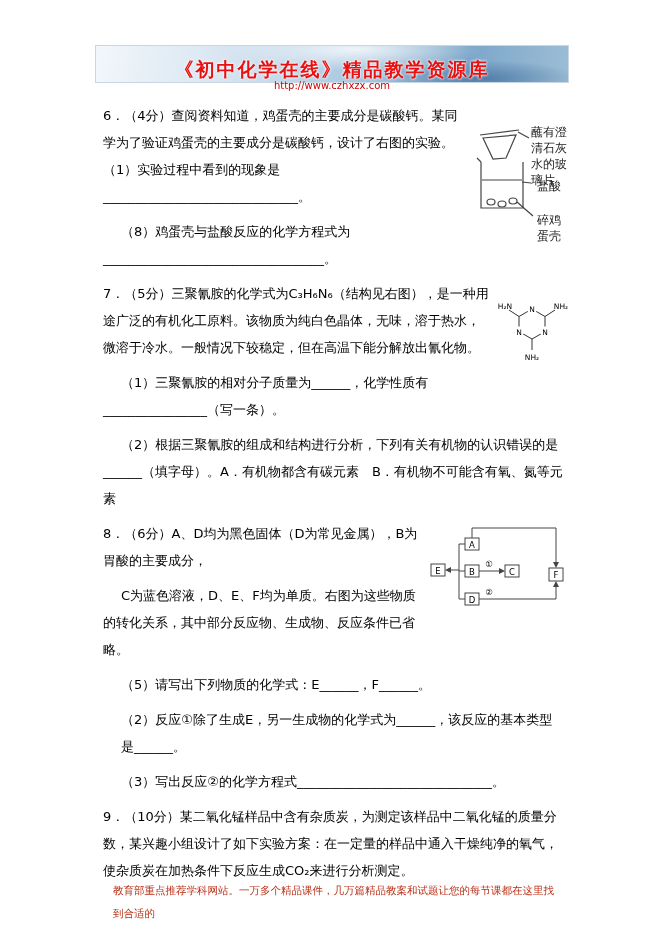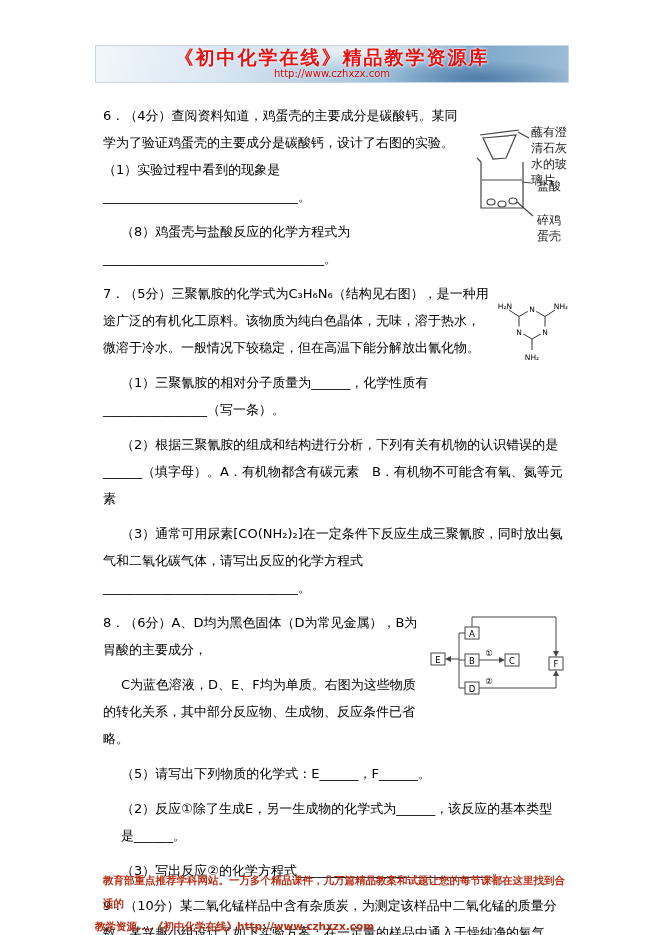--- a/index.html
+++ b/index.html
@@ -7,21 +7,21 @@
   .page{position:relative;width:661px;height:935px;background:#fff;overflow:hidden;}
 
   
   .banner{position:absolute;left:95px;top:45px;width:474px;height:38px;text-align:center;
     background:
       radial-gradient(ellipse 140px 26px at 82% 90%, rgba(42,90,140,.55), rgba(42,90,140,0) 70%),
       radial-gradient(ellipse 180px 30px at 55% 10%, rgba(255,255,255,.8), rgba(255,255,255,0) 70%),
       linear-gradient(100deg,#f2f7fb 0%,#d7e5f1 28%,#aac8e0 55%,#7ba6c9 78%,#9dbdd6 100%);
     border:1px solid #c8d6e4;box-sizing:border-box;}
   .banner-title{font-size:19px;font-weight:bold;color:#e81010;line-height:22px;letter-spacing:2px;
-    text-shadow:0 0 2px #fff,0 0 3px #fff;margin-top:0;}
+    text-shadow:0 0 2px #fff,0 0 3px #fff;margin-top:12px;}
   .banner-url{font-size:10px;color:#d00000;line-height:12px;text-shadow:0 0 2px #fff;text-align:center;}
 
   
   .content{position:absolute;left:95px;top:94px;width:476px;font-size:13px;line-height:27px;}
   .content p{margin:8px;}
   .sub{padding-left:18px;}
   .ind{text-indent:18px;}
   .ind8{padding-left:8px;}
   .opt{padding-left:26px;font-weight:bold;}
 
@@ -32,21 +32,21 @@
   .fig-lbl{position:absolute;font-size:12px;line-height:16px;color:#222;}
   .lbl-top{right:0;top:2px;width:40px;}
   .lbl-mid{right:10px;top:56px;margin-left:24px;}
   .lbl-bot{right:0;top:90px;width:34px;}
   .fig-q7{float:right;width:74px;height:86px;margin:2px 0 2px 6px;}
   .fig-q8{float:right;width:142px;height:96px;margin:4px 0 2px 8px;}
   svg text{font-family:"DejaVu Sans",sans-serif;}
 
   
   .footer{position:absolute;left:95px;top:869px;width:476px;color:#b93018;font-size:10.5px;line-height:23px;}
-  .footer p{margin:0;font-weight:bold;}
+  .footer p{margin:10px;}
   .footer .f1{padding-left:8px;}
 </style>
 </head>
 <body>
 
 <div class="page">
 
   <div class="banner">
     <div class="banner-title">《初中化学在线》精品教学资源库</div>
     <div class="banner-url">http://www.czhxzx.com</div>
@@ -98,21 +98,20 @@
             <text x="48" y="52.5">N</text>
             <text x="64" y="27">NH₂</text>
             <text x="8" y="27">H₂N</text>
             <text x="35" y="78">NH₂</text>
           </g>
         </svg>
       </div>
       <p>7．（5分）三聚氰胺的化学式为C₃H₆N₆（结构见右图），是一种用途广泛的有机化工原料。该物质为纯白色晶体，无味，溶于热水，微溶于冷水。一般情况下较稳定，但在高温下能分解放出氰化物。</p>
       <p class="ind">（1）三聚氰胺的相对分子质量为______，化学性质有________________（写一条）。</p>
       <p class="ind">（2）根据三聚氰胺的组成和结构进行分析，下列有关有机物的认识错误的是______（填字母）。A．有机物都含有碳元素　B．有机物不可能含有氧、氮等元素</p>
-      <p class="ind">（3）通常可用尿素[CO(NH₂)₂]在一定条件下反应生成三聚氰胺，同时放出氨气和二氧化碳气体，请写出反应的化学方程式______________________________。</p>
     </section>
 
     <section>
       <div class="fig fig-q8">
         <svg width="142" height="96" viewBox="0 0 142 96">
           <g stroke="#444" stroke-width="1" fill="none">
             <path d="M43,14 L43,4 L127,4 L127,38"></path>
             <path d="M22,46 L30,46 M30,20 L30,75 M30,20 L36,20 M30,47 L36,47 M30,75 L36,75"></path>
             <path d="M50,47 L70,47"></path>
             <path d="M50,75 L127,75 L127,63"></path>

